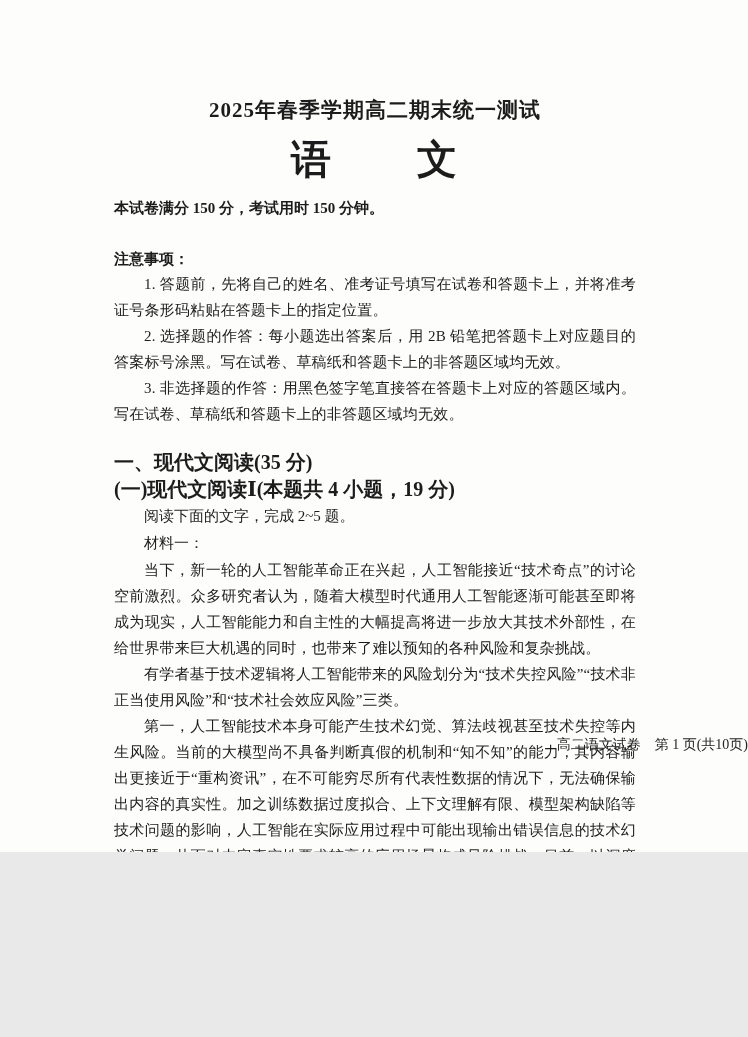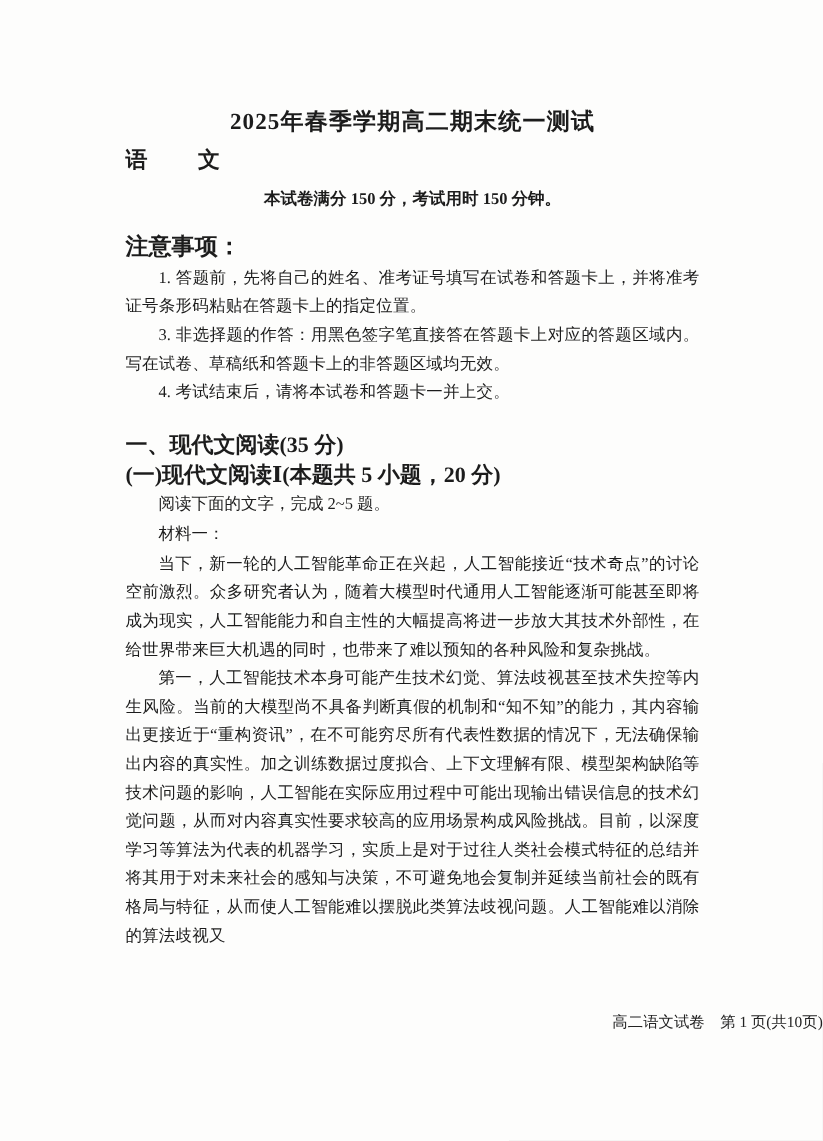--- a/index.html
+++ b/index.html
@@ -3,51 +3,52 @@
 <meta charset="utf-8">
 <style>
   html, body {
     margin: 0;
     padding: 0;
     background: #e9e9e9;
   }
   .sheet {
     position: relative;
     width: 748px;
-    height: 1037px;
+    height: 852px;
     margin: 0 auto;
     background: #fdfdfc;
     box-sizing: border-box;
     padding: 96px 112px 0 114px;
     font-family: "Liberation Serif", "DejaVu Serif", serif;
     color: #1c1c1c;
     overflow: hidden;
   }
   .title {
     margin: 0 0 8px 0;
     text-align: center;
     font-size: 21px;
     font-weight: bold;
     letter-spacing: 1px;
   }
   .subject {
     margin: 0 0 12px 0;
-    font-size: 20px;
+    text-align: center;
+    font-size: 40px;
     font-weight: bold;
     letter-spacing: 2px;
   }
   .exam-info {
-    margin: 0 0 20px 0;
-    text-align: center;
+    margin: 0 0 32px 0;
+    text-align: left;
     font-size: 15px;
     font-weight: bold;
   }
   .notes-header {
     margin: 12px 0 2px 0;
-    font-size: 21px;
+    font-size: 15px;
     font-weight: bold;
   }
   p.body {
     margin: 0;
     font-size: 15px;
     line-height: 26px;
     text-align: justify;
     text-indent: 2em;
     letter-spacing: 0.2px;
   }
@@ -89,28 +90,29 @@
 
   <h1 class="title">2025年春季学期高二期末统一测试</h1>
 
   <h2 class="subject">语　　文</h2>
 
   <p class="exam-info">本试卷满分 150 分，考试用时 150 分钟。</p>
 
   <p class="notes-header">注意事项：</p>
 
   <p class="body">1. 答题前，先将自己的姓名、准考证号填写在试卷和答题卡上，并将准考证号条形码粘贴在答题卡上的指定位置。</p>
+  <p class="body">2. 选择题的作答：每小题选出答案后，用 2B 铅笔把答题卡上对应题目的答案标号涂黑。写在试卷、草稿纸和答题卡上的非答题区域均无效。</p>
   <p class="body">3. 非选择题的作答：用黑色签字笔直接答在答题卡上对应的答题区域内。写在试卷、草稿纸和答题卡上的非答题区域均无效。</p>
-  <p class="body">4. 考试结束后，请将本试卷和答题卡一并上交。</p>
 
   <div class="section-gap"></div>
 
   <p class="section-header">一、现代文阅读(35 分)</p>
-  <p class="section-header">(一)现代文阅读Ⅰ(本题共 5 小题，20 分)</p>
+  <p class="section-header">(一)现代文阅读Ⅰ(本题共 4 小题，19 分)</p>
   <p class="indent-line">阅读下面的文字，完成 2~5 题。</p>
   <p class="material-label">材料一：</p>
 
   <p class="body">当下，新一轮的人工智能革命正在兴起，人工智能接近“技术奇点”的讨论空前激烈。众多研究者认为，随着大模型时代通用人工智能逐渐可能甚至即将成为现实，人工智能能力和自主性的大幅提高将进一步放大其技术外部性，在给世界带来巨大机遇的同时，也带来了难以预知的各种风险和复杂挑战。</p>
+  <p class="body">有学者基于技术逻辑将人工智能带来的风险划分为“技术失控风险”“技术非正当使用风险”和“技术社会效应风险”三类。</p>
   <p class="body">第一，人工智能技术本身可能产生技术幻觉、算法歧视甚至技术失控等内生风险。当前的大模型尚不具备判断真假的机制和“知不知”的能力，其内容输出更接近于“重构资讯”，在不可能穷尽所有代表性数据的情况下，无法确保输出内容的真实性。加之训练数据过度拟合、上下文理解有限、模型架构缺陷等技术问题的影响，人工智能在实际应用过程中可能出现输出错误信息的技术幻觉问题，从而对内容真实性要求较高的应用场景构成风险挑战。目前，以深度学习等算法为代表的机器学习，实质上是对于过往人类社会模式特征的总结并将其用于对未来社会的感知与决策，不可避免地会复制并延续当前社会的既有格局与特征，从而使人工智能难以摆脱此类算法歧视问题。人工智能难以消除的算法歧视又</p>
 
   <div class="footer">高二语文试卷　第 1 页(共10页)</div>
 
 </div>
 
 </body></html>

